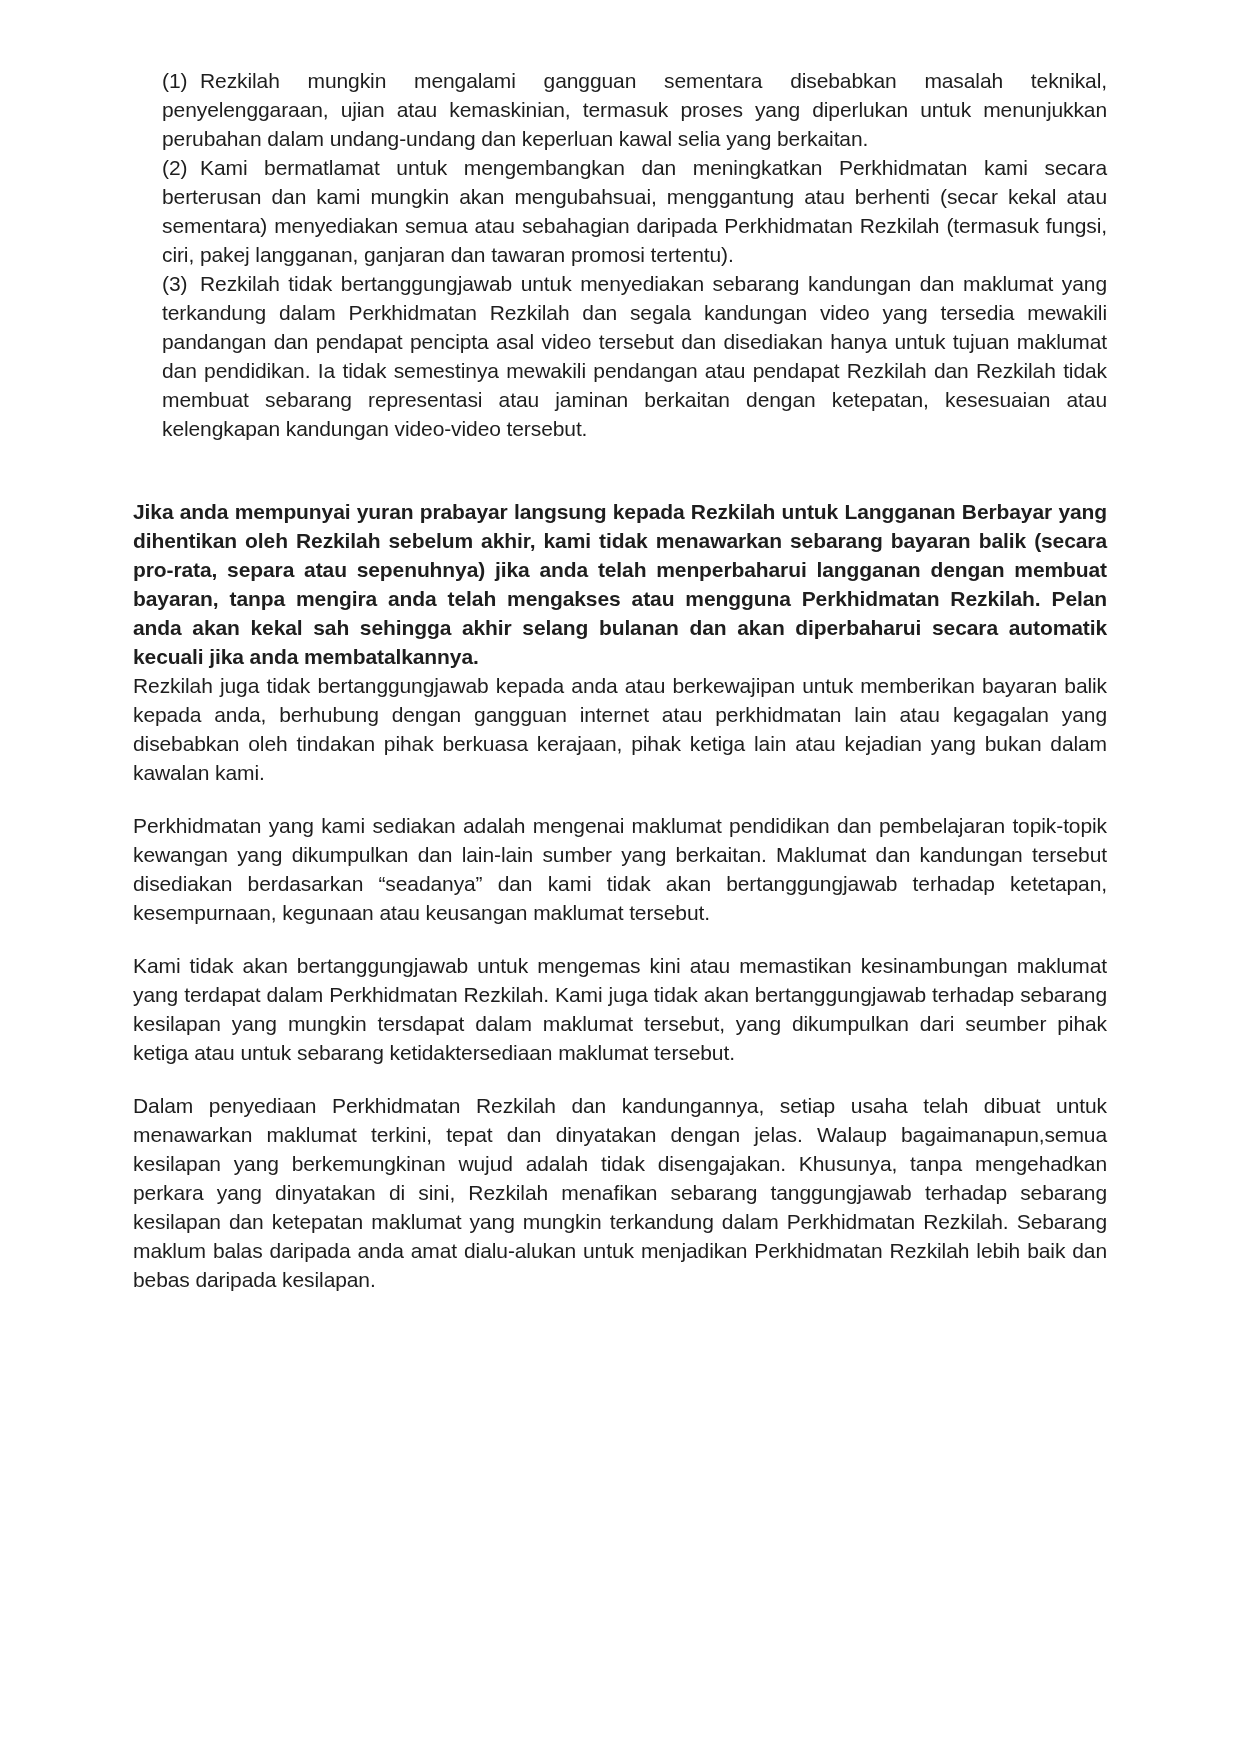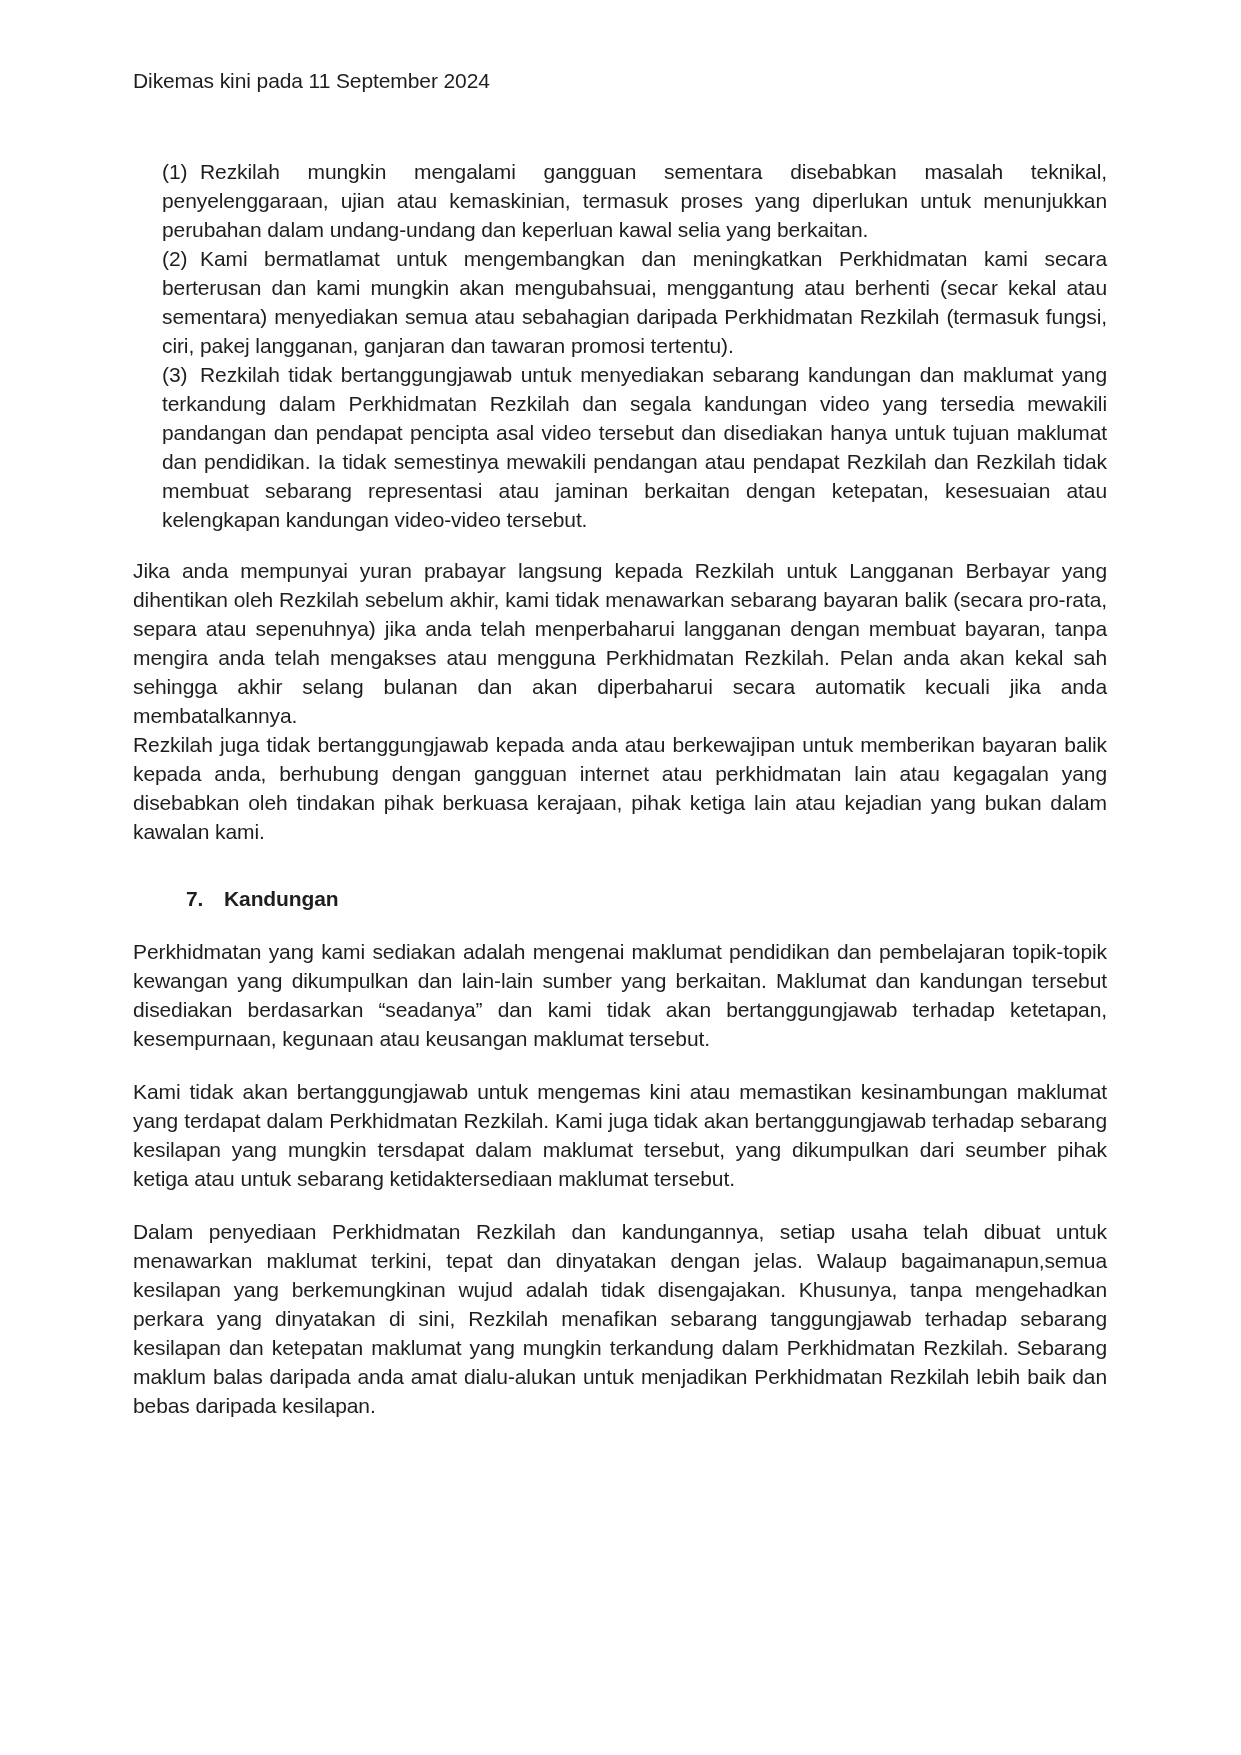--- a/index.html
+++ b/index.html
@@ -32,21 +32,21 @@
   .list-item {
     text-align: justify;
   }
   .item-marker {
     display: inline-block;
     width: 38px;
   }
   .para {
     text-align: justify;
   }
-  .p-refund { margin-top: 22px; }
+  .p-refund { margin-top: 54px; font-weight: bold; }
   .p-liability { }
   .section-heading {
     margin-top: 38px;
     margin-left: 53px;
     font-weight: bold;
   }
   .heading-number {
     display: inline-block;
     width: 38px;
     font-weight: bold;
@@ -54,33 +54,31 @@
   .section-para {
     margin-top: 24px;
     text-align: justify;
   }
 </style>
 </head>
 <body>
 
 <div class="page doc-text">
 
-  <p class="updated-notice">Dikemas kini pada 11 September 2024</p>
 
   <div class="numbered-list">
     <p class="list-item"><span class="item-marker">(1)</span><span>Rezkilah mungkin mengalami gangguan sementara disebabkan masalah teknikal, penyelenggaraan, ujian atau kemaskinian, termasuk proses yang diperlukan untuk menunjukkan perubahan dalam undang-undang dan keperluan kawal selia yang berkaitan.</span></p>
     <p class="list-item"><span class="item-marker">(2)</span><span>Kami bermatlamat untuk mengembangkan dan meningkatkan Perkhidmatan kami secara berterusan dan kami mungkin akan mengubahsuai, menggantung atau berhenti (secar kekal atau sementara) menyediakan semua atau sebahagian daripada Perkhidmatan Rezkilah (termasuk fungsi, ciri, pakej langganan, ganjaran dan tawaran promosi tertentu).</span></p>
     <p class="list-item"><span class="item-marker">(3)</span><span>Rezkilah tidak bertanggungjawab untuk menyediakan sebarang kandungan dan maklumat yang terkandung dalam Perkhidmatan Rezkilah dan segala kandungan video yang tersedia mewakili pandangan dan pendapat pencipta asal video tersebut dan disediakan hanya untuk tujuan maklumat dan pendidikan. Ia tidak semestinya mewakili pendangan atau pendapat Rezkilah dan Rezkilah tidak membuat sebarang representasi atau jaminan berkaitan dengan ketepatan, kesesuaian atau kelengkapan kandungan video-video tersebut.</span></p>
   </div>
 
   <p class="para p-refund">Jika anda mempunyai yuran prabayar langsung kepada Rezkilah untuk Langganan Berbayar yang dihentikan oleh Rezkilah sebelum akhir, kami tidak menawarkan sebarang bayaran balik (secara pro-rata, separa atau sepenuhnya) jika anda telah menperbaharui langganan dengan membuat bayaran, tanpa mengira anda telah mengakses atau mengguna Perkhidmatan Rezkilah. Pelan anda akan kekal sah sehingga akhir selang bulanan dan akan diperbaharui secara automatik kecuali jika anda membatalkannya.</p>
 
   <p class="para p-liability">Rezkilah juga tidak bertanggungjawab kepada anda atau berkewajipan untuk memberikan bayaran balik kepada anda, berhubung dengan gangguan internet atau perkhidmatan lain atau kegagalan yang disebabkan oleh tindakan pihak berkuasa kerajaan, pihak ketiga lain atau kejadian yang bukan dalam kawalan kami.</p>
 
-  <h2 class="section-heading doc-text"><span class="heading-number">7.</span><span>Kandungan</span></h2>
 
   <p class="section-para">Perkhidmatan yang kami sediakan adalah mengenai maklumat pendidikan dan pembelajaran topik-topik kewangan yang dikumpulkan dan lain-lain sumber yang berkaitan. Maklumat dan kandungan tersebut disediakan berdasarkan “seadanya” dan kami tidak akan bertanggungjawab terhadap ketetapan, kesempurnaan, kegunaan atau keusangan maklumat tersebut.</p>
 
   <p class="section-para">Kami tidak akan bertanggungjawab untuk mengemas kini atau memastikan kesinambungan maklumat yang terdapat dalam Perkhidmatan Rezkilah. Kami juga tidak akan bertanggungjawab terhadap sebarang kesilapan yang mungkin tersdapat dalam maklumat tersebut, yang dikumpulkan dari seumber pihak ketiga atau untuk sebarang ketidaktersediaan maklumat tersebut.</p>
 
   <p class="section-para">Dalam penyediaan Perkhidmatan Rezkilah dan kandungannya, setiap usaha telah dibuat untuk menawarkan maklumat terkini, tepat dan dinyatakan dengan jelas. Walaup bagaimanapun,semua kesilapan yang berkemungkinan wujud adalah tidak disengajakan. Khusunya, tanpa mengehadkan perkara yang dinyatakan di sini, Rezkilah menafikan sebarang tanggungjawab terhadap sebarang kesilapan dan ketepatan maklumat yang mungkin terkandung dalam Perkhidmatan Rezkilah. Sebarang maklum balas daripada anda amat dialu-alukan untuk menjadikan Perkhidmatan Rezkilah lebih baik dan bebas daripada kesilapan.</p>
 
 </div>
 
 </body></html>

